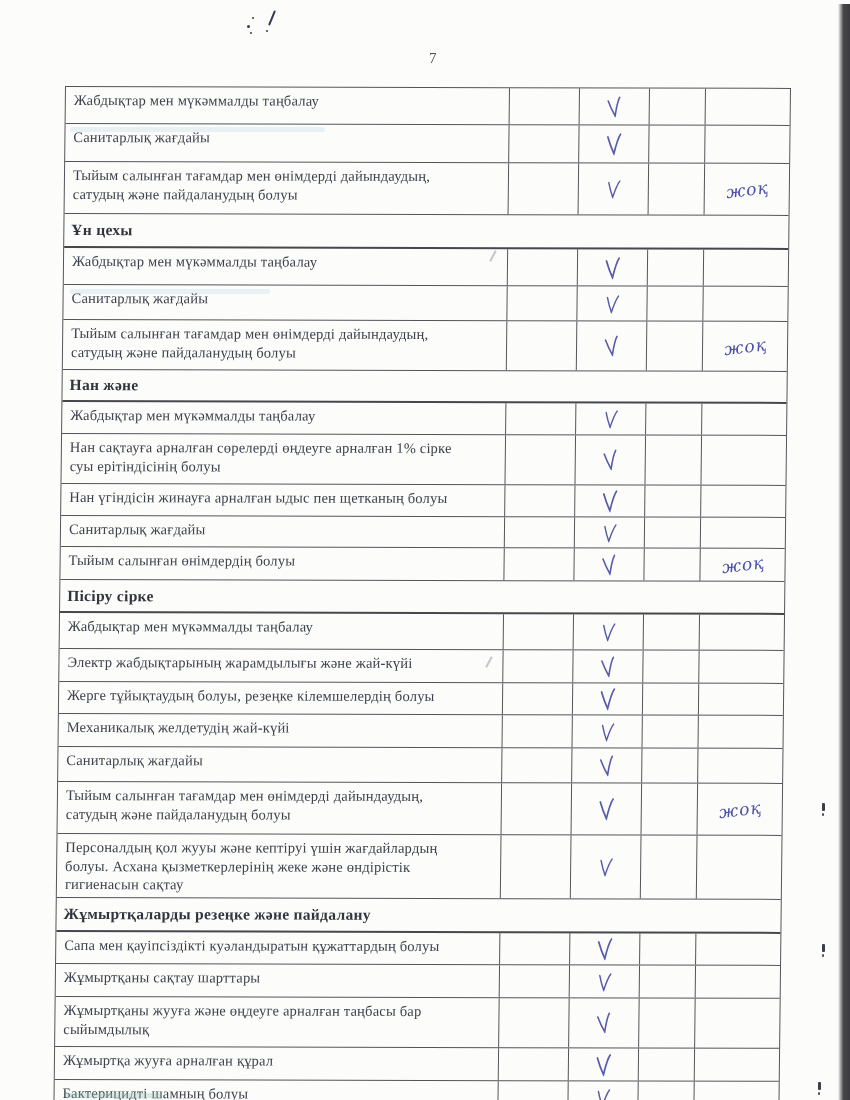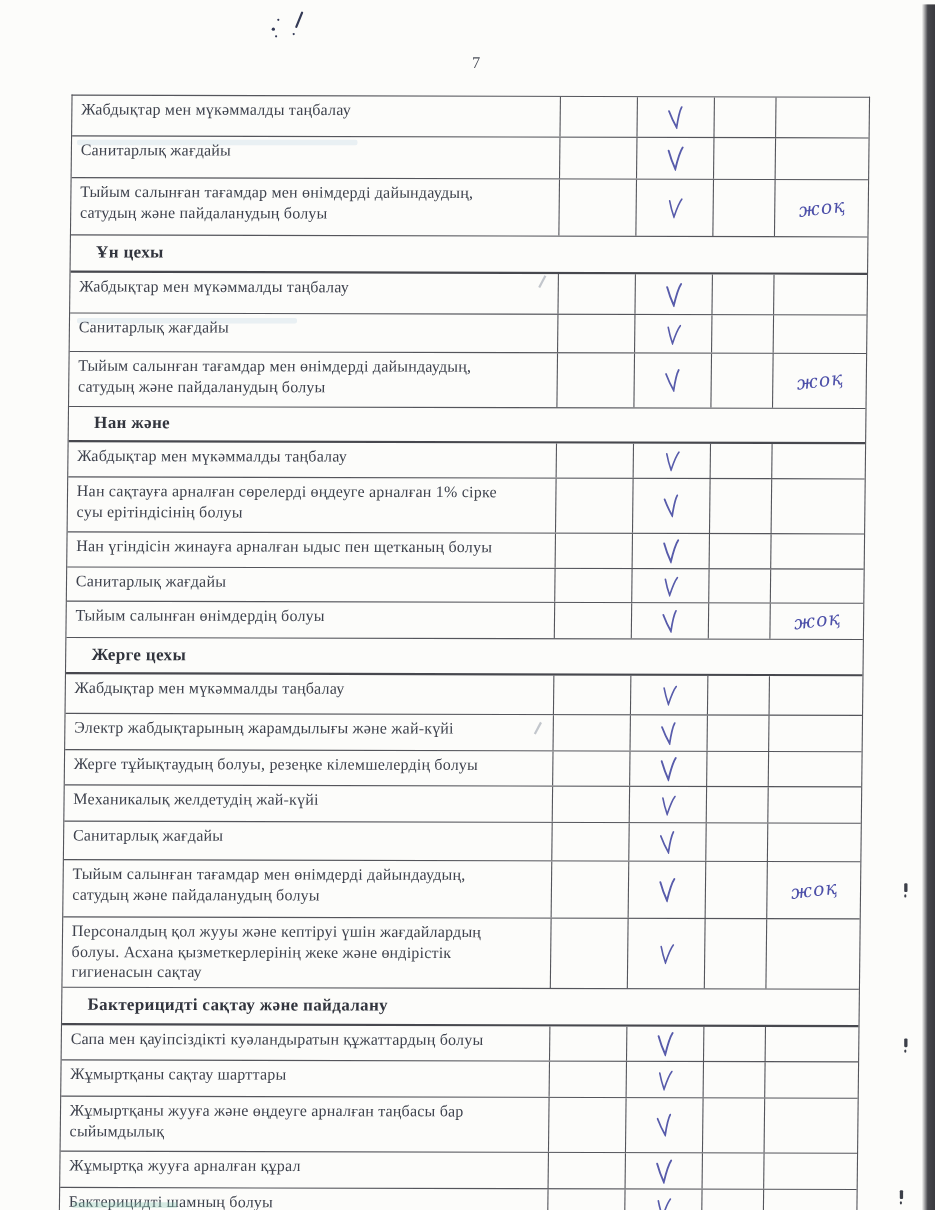--- a/index.html
+++ b/index.html
@@ -7,21 +7,21 @@
   .page{position:relative;width:850px;height:1100px;background:#fcfcfa;overflow:hidden;}
 
   .page-number{position:absolute;left:429px;top:50px;font-size:15px;color:#4a4e58;}
 
   
   .table{position:absolute;left:65px;top:86px;width:724px;
          border:1px solid #54555b;border-bottom:none;
          transform:rotate(0.15deg) skewX(-0.5deg);transform-origin:0 0;}
   .row{display:flex;box-sizing:border-box;border-bottom:1px solid #54555b;}
   .row.section{align-items:center;padding-left:7px;border-bottom:2px solid #47484e;}
-  .section-label{font-weight:bold;font-size:15.5px;color:#32353e;letter-spacing:0.3px;margin-left:16px;}
+  .section-label{font-weight:bold;font-size:15.5px;color:#32353e;letter-spacing:0.3px;}
   .cell{box-sizing:border-box;height:100%;}
   .cell.text{width:443px;padding:4px 44px 2px 8px;font-size:14.5px;line-height:1.28;
              color:#3e424d;letter-spacing:0.2px;}
   .cell.c2{width:70px;border-left:1px solid #54555b;}
   .cell.check{width:70px;border-left:1px solid #54555b;display:flex;align-items:center;justify-content:center;}
   .cell.c4{width:56px;border-left:1px solid #54555b;}
   .cell.note{flex:1;border-left:1px solid #54555b;display:flex;align-items:center;justify-content:center;}
   .vmark{display:block;}
   .v0 .vmark{transform:rotate(-6deg);}
   .v1 .vmark{transform:rotate(-1deg) scale(1.08);}
@@ -184,21 +184,21 @@
           <svg class="vmark" width="15" height="21" viewBox="0 0 15 21">
             <path d="M2 4 C3.2 8.5 5.5 15 7.5 19.5 C9 13.5 11.8 4.5 13.8 1.5" stroke="#585cab" stroke-width="1.6" fill="none" stroke-linecap="round"></path>
           </svg>
         </div>
         <div class="cell c4"></div>
         <div class="cell note">
           <span class="note-hand">жоқ</span>
         </div>
       </div>
       <div class="row section" style="height: 33px;">
-        <span class="section-label">Жерге цехы</span>
+        <span class="section-label">Пісіру сірке</span>
       </div>
       <div class="row item v2" style="height: 36px;">
         <div class="cell text">Жабдықтар мен мүкәммалды таңбалау</div>
         <div class="cell c2"></div>
         <div class="cell check">
           <svg class="vmark" width="15" height="21" viewBox="0 0 15 21">
             <path d="M2 4 C3.2 8.5 5.5 15 7.5 19.5 C9 13.5 11.8 4.5 13.8 1.5" stroke="#585cab" stroke-width="1.6" fill="none" stroke-linecap="round"></path>
           </svg>
         </div>
         <div class="cell c4"></div>
@@ -266,21 +266,21 @@
         <div class="cell c2"></div>
         <div class="cell check">
           <svg class="vmark" width="15" height="21" viewBox="0 0 15 21">
             <path d="M2 4 C3.2 8.5 5.5 15 7.5 19.5 C9 13.5 11.8 4.5 13.8 1.5" stroke="#585cab" stroke-width="1.6" fill="none" stroke-linecap="round"></path>
           </svg>
         </div>
         <div class="cell c4"></div>
         <div class="cell note"></div>
       </div>
       <div class="row section" style="height: 34px;">
-        <span class="section-label">Бактерицидті сақтау және пайдалану</span>
+        <span class="section-label">Жұмыртқаларды резеңке және пайдалану</span>
       </div>
       <div class="row item v1" style="height: 32px;">
         <div class="cell text">Сапа мен қауіпсіздікті куәландыратын құжаттардың болуы</div>
         <div class="cell c2"></div>
         <div class="cell check">
           <svg class="vmark" width="15" height="21" viewBox="0 0 15 21">
             <path d="M2 4 C3.2 8.5 5.5 15 7.5 19.5 C9 13.5 11.8 4.5 13.8 1.5" stroke="#585cab" stroke-width="1.6" fill="none" stroke-linecap="round"></path>
           </svg>
         </div>
         <div class="cell c4"></div>

